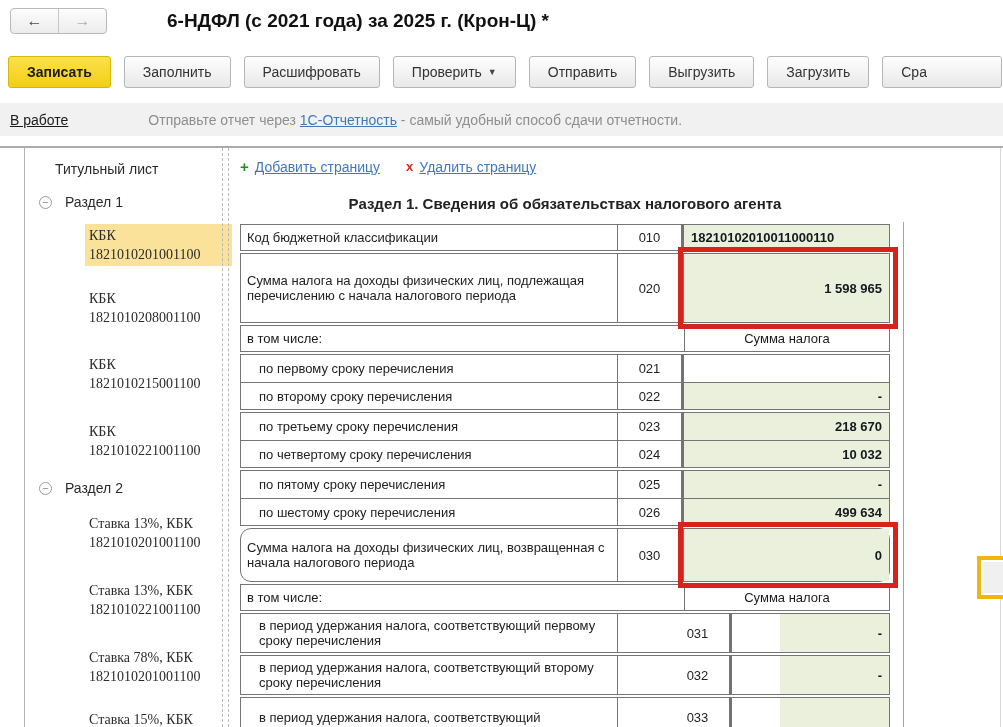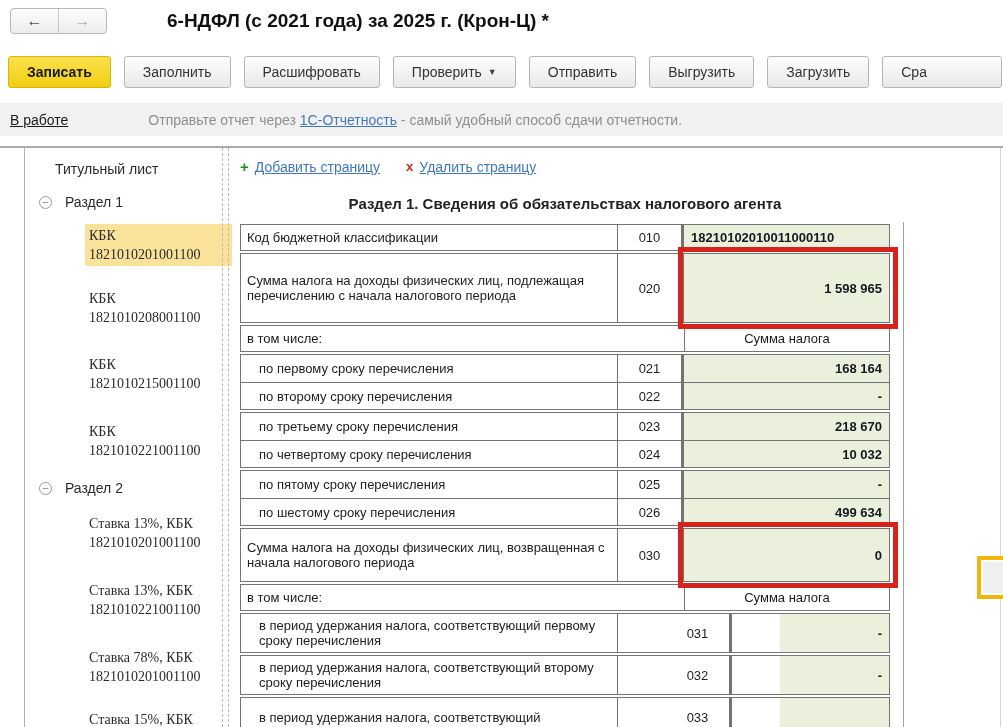--- a/index.html
+++ b/index.html
@@ -65,21 +65,21 @@
   .action a { color:#4178bc; text-decoration:underline; }
   .section-title { width:650px; margin:20px 0 12px 8px; text-align:center;
     font-weight:bold; font-size:15px; color:#222; }
   
   .tbl { margin-left:8px; width:650px; font-size:13px; }
   .rowbox, .pairbox, .hdrbox { border:1px solid #757575; margin-bottom:2px;
     position:relative; background:#fff; }
   .rowbox { display:flex; }
   .rowline { display:flex; height:27px; }
   .rowline + .rowline { border-top:1px solid #757575; }
-  .h27 { height:27px; } .h70 { height:70px; } .h54 { height:54px; } .h40 { height:40px;gap:48px; }
+  .h27 { height:27px; } .h70 { height:70px; } .h54 { height:54px;border-radius:11px; } .h40 { height:40px;gap:48px; }
   .cell-desc { width:377px; border-right:1px solid #757575; padding:3px 6px;
     display:flex; align-items:center; color:#222; }
   .cell-desc.ind { padding-left:18px; }
   .cell-code { width:66px; border-right:3px solid #737373; display:flex;
     align-items:center; justify-content:center; color:#222; }
   .cell-val { flex:1; background:#ebf0dd; display:flex; align-items:center;
     justify-content:flex-end; padding:0 7px; font-weight:bold; color:#14191f; cursor:text; }
   .cell-val.left { justify-content:flex-start; }
   .hdrbox { display:flex; height:27px; }
   .hdr-left { width:444px; border-right:1px solid #757575; padding:4px 6px;
@@ -205,21 +205,20 @@
 
     <div class="hdrbox">
       <div class="hdr-left">в том числе:</div>
       <div class="hdr-right">Сумма налога</div>
     </div>
 
     <div class="pairbox">
       <div class="rowline">
         <div class="cell-desc ind">по первому сроку перечисления</div>
         <div class="cell-code">021</div>
-        <div class="cell-val">168 164</div>
       </div>
       <div class="rowline">
         <div class="cell-desc ind">по второму сроку перечисления</div>
         <div class="cell-code">022</div>
         <div class="cell-val">-</div>
       </div>
     </div>
 
     <div class="pairbox">
       <div class="rowline">

